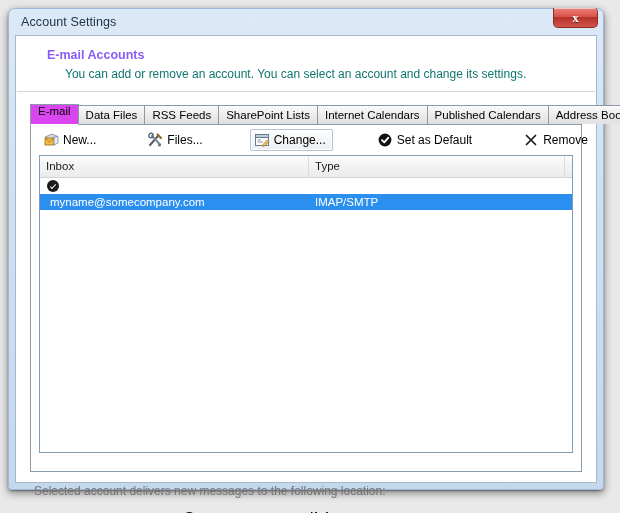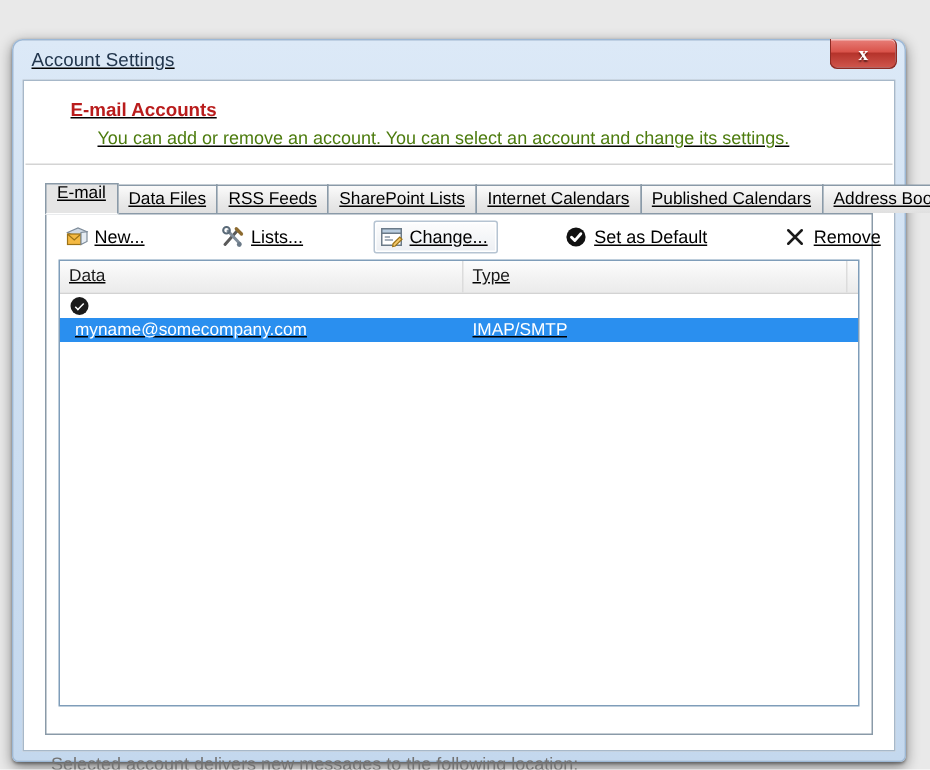--- a/index.html
+++ b/index.html
@@ -14,30 +14,29 @@
     font-size: 12px;
     color: #000;
     overflow: hidden;
     position: relative;
   }
 
   
   #window {
     position: absolute;
     left: 8px;
-    top: 26px;
+    top: 8px;
     width: 596px;
     height: 482px;
     border-radius: 7px 7px 4px 4px;
     background: linear-gradient(to bottom, #dce9f7 0%, #cfe0f2 40%, #c4d8ee 100%);
     border: 1px solid #9cb8d6;
     box-shadow: 0 3px 9px rgba(0,0,0,0.45), 0 1px 2px rgba(0,0,0,0.35);
     box-sizing: border-box;
     padding: 0 6px 6px 6px;
-    text-decoration: underline;
   }
 
   #titlebar {
     height: 26px;
     position: relative;
     display: flex;
     align-items: center;
   }
   #title-text {
     font-size: 12.5px;
@@ -84,27 +83,27 @@
   
   #header-band {
     padding: 12px 0 10px 0;
     border-bottom: 1px solid #d4d4d4;
     margin: 0 1px;
   }
   #header-title {
     font-weight: bold;
     font-size: 12.5px;
     padding-left: 30px;
-    color: #b91c1c;
+    color: #8b5cf6;
   }
   #header-sub {
     font-size: 12px;
     padding-left: 48px;
     padding-top: 5px;
-    color: #4d7c0f;
+    color: #0f766e;
   }
 
   
   #tabstrip {
     margin: 12px 0 0 14px;
     height: 20px;
     display: flex;
     align-items: flex-end;
     position: relative;
     z-index: 3;
@@ -117,21 +116,21 @@
     padding: 3px 7px 3px 7px;
     height: 19px;
     box-sizing: border-box;
     line-height: 13px;
     margin-right: -1px;
     cursor: pointer;
     color: #000;
     white-space: nowrap;
   }
   .tab.active {
-    background: #e5e5e5;
+    background: #d946ef;
     height: 21px;
     padding-top: 0;
     position: relative;
     z-index: 4;
     border-bottom: 1px solid #fff;
     margin-bottom: -1px;
   }
 
   
   #tabpanel {
@@ -352,21 +351,21 @@
         <div class="tbtn">
           <span class="ico">
             <svg width="16" height="16" viewBox="0 0 16 16">
               <path d="M3 13 L11 4" stroke="#5a5a5a" stroke-width="2" stroke-linecap="round"></path>
               <path d="M10.5 2.5 L14 6" stroke="#8c6a2f" stroke-width="2.2" stroke-linecap="round"></path>
               <path d="M13 12.5 L5 4" stroke="#7f8c99" stroke-width="2" stroke-linecap="round"></path>
               <circle cx="4" cy="3.5" r="2.2" fill="none" stroke="#5a6a78" stroke-width="1.4"></circle>
               <circle cx="12.5" cy="13" r="1.6" fill="#6b7a88"></circle>
             </svg>
           </span>
-          <span class="lbl">Lists...</span>
+          <span class="lbl">Files...</span>
         </div>
 
         <div class="tbtn hot">
           <span class="ico">
             <svg width="16" height="16" viewBox="0 0 16 16">
               <rect x="1.5" y="2.5" width="13" height="11" fill="#ffffff" stroke="#6b7a88" stroke-width="1"></rect>
               <rect x="1.5" y="2.5" width="13" height="3" fill="#b9cde0" stroke="#6b7a88" stroke-width="1"></rect>
               <path d="M3.5 8 L7 8 M3.5 10 L9 10" stroke="#8a98a6" stroke-width="1"></path>
               <path d="M9 12.5 L13.5 8 L15 9.5 L10.5 14 L8.8 14.3 Z" fill="#f4c96b" stroke="#9c7216" stroke-width="0.8"></path>
             </svg>
@@ -406,21 +405,21 @@
             <svg width="13" height="13" viewBox="0 0 13 13">
               <path d="M6.5 11.5 L2 6.5 L4.4 6.5 L4.4 2 L8.6 2 L8.6 6.5 L11 6.5 Z" fill="#a9a9a9" stroke="#8a8a8a" stroke-width="0.7"></path>
             </svg>
           </span>
         </div>
 
       </div>
 
       <div id="listview">
         <div id="list-header">
-          <div class="hcell c1">Data</div>
+          <div class="hcell c1">Inbox</div>
           <div class="hcell c2">Type</div>
           <div class="hcell c3"></div>
         </div>
 
         <div class="lrow">
           <div class="namecell">
             <span class="check-ico"></span>
             <span></span>
           </div>
         </div>

